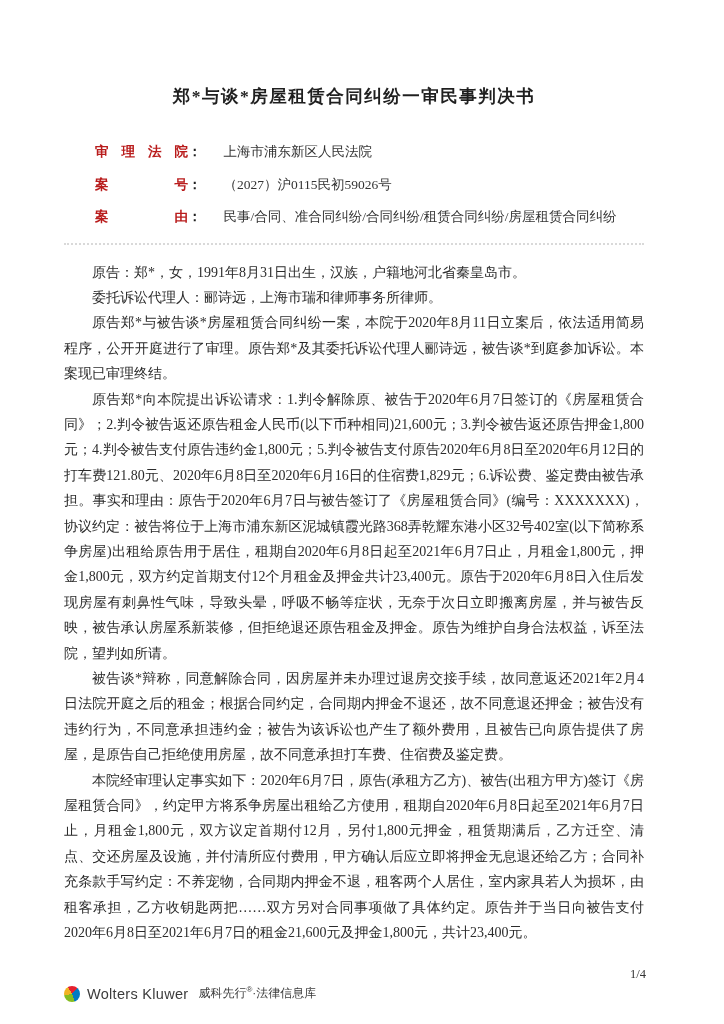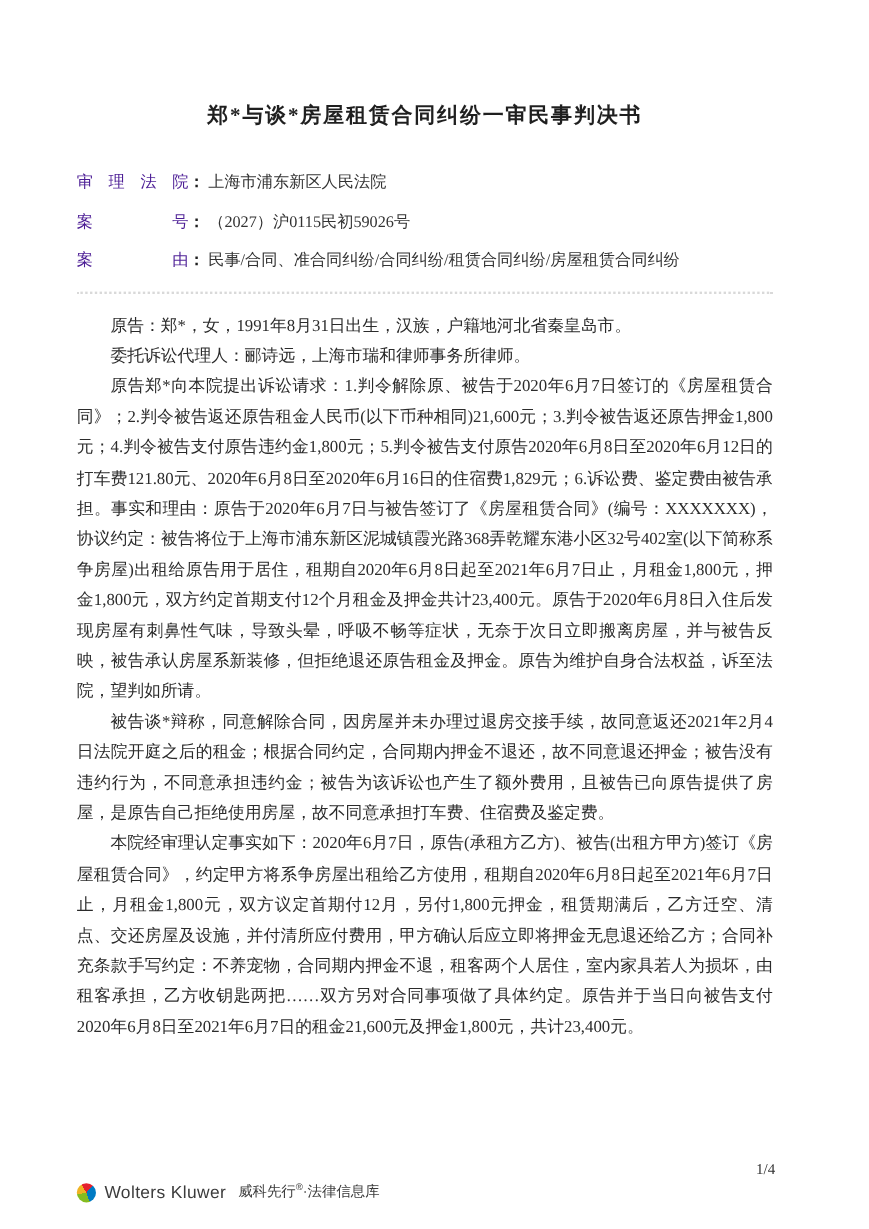--- a/index.html
+++ b/index.html
@@ -28,32 +28,33 @@
     margin-top: 28px;
   }
   .meta-row {
     line-height: 32.5px;
     font-size: 13.5px;
     white-space: nowrap;
   }
   .meta-label {
     display: inline-block;
     width: 93px;
-    font-weight: 400;
-    color: #4c1d95;
+    font-weight: 700;
+    color: #b91c1c;
     text-align: justify;
     text-align-last: justify;
     vertical-align: bottom;
+    margin-left: 31px;
   }
   .meta-colon {
     font-weight: 700;
     color: #1f1f1f;
   }
   .meta-value {
-    margin-left: 3px;
+    margin-left: 22px;
     color: #333333;
   }
   .separator {
     margin-top: 9px;
     border: 0;
     border-top: 2px dotted #d9d9d9;
     height: 0;
   }
   .body-text {
     margin-top: 15px;
@@ -128,20 +129,21 @@
       <div class="meta-row">
         <span class="meta-label">案由</span><span class="meta-colon">：</span><span class="meta-value">民事/合同、准合同纠纷/合同纠纷/租赁合同纠纷/房屋租赁合同纠纷</span>
       </div>
     </div>
 
     <hr class="separator">
 
     <div class="body-text">
       <p>原告：郑*，女，1991年8月31日出生，汉族，户籍地河北省秦皇岛市。</p>
       <p>委托诉讼代理人：郦诗远，上海市瑞和律师事务所律师。</p>
+      <p>原告郑*与被告谈*房屋租赁合同纠纷一案，本院于2020年8月11日立案后，依法适用简易程序，公开开庭进行了审理。原告郑*及其委托诉讼代理人郦诗远，被告谈*到庭参加诉讼。本案现已审理终结。</p>
       <p>原告郑*向本院提出诉讼请求：1.判令解除原、被告于2020年6月7日签订的《房屋租赁合同》；2.判令被告返还原告租金人民币(以下币种相同)21,600元；3.判令被告返还原告押金1,800元；4.判令被告支付原告违约金1,800元；5.判令被告支付原告2020年6月8日至2020年6月12日的打车费121.80元、2020年6月8日至2020年6月16日的住宿费1,829元；6.诉讼费、鉴定费由被告承担。事实和理由：原告于2020年6月7日与被告签订了《房屋租赁合同》(编号：XXXXXXX)，协议约定：被告将位于上海市浦东新区泥城镇霞光路368弄乾耀东港小区32号402室(以下简称系争房屋)出租给原告用于居住，租期自2020年6月8日起至2021年6月7日止，月租金1,800元，押金1,800元，双方约定首期支付12个月租金及押金共计23,400元。原告于2020年6月8日入住后发现房屋有刺鼻性气味，导致头晕，呼吸不畅等症状，无奈于次日立即搬离房屋，并与被告反映，被告承认房屋系新装修，但拒绝退还原告租金及押金。原告为维护自身合法权益，诉至法院，望判如所请。</p>
       <p>被告谈*辩称，同意解除合同，因房屋并未办理过退房交接手续，故同意返还2021年2月4日法院开庭之后的租金；根据合同约定，合同期内押金不退还，故不同意退还押金；被告没有违约行为，不同意承担违约金；被告为该诉讼也产生了额外费用，且被告已向原告提供了房屋，是原告自己拒绝使用房屋，故不同意承担打车费、住宿费及鉴定费。</p>
       <p>本院经审理认定事实如下：2020年6月7日，原告(承租方乙方)、被告(出租方甲方)签订《房屋租赁合同》，约定甲方将系争房屋出租给乙方使用，租期自2020年6月8日起至2021年6月7日止，月租金1,800元，双方议定首期付12月，另付1,800元押金，租赁期满后，乙方迁空、清点、交还房屋及设施，并付清所应付费用，甲方确认后应立即将押金无息退还给乙方；合同补充条款手写约定：不养宠物，合同期内押金不退，租客两个人居住，室内家具若人为损坏，由租客承担，乙方收钥匙两把……双方另对合同事项做了具体约定。原告并于当日向被告支付2020年6月8日至2021年6月7日的租金21,600元及押金1,800元，共计23,400元。</p>
     </div>
 
   </div>
 
   <div class="footer">
     <span class="wk-logo"></span>
     <span class="wk-brand">Wolters Kluwer</span>

